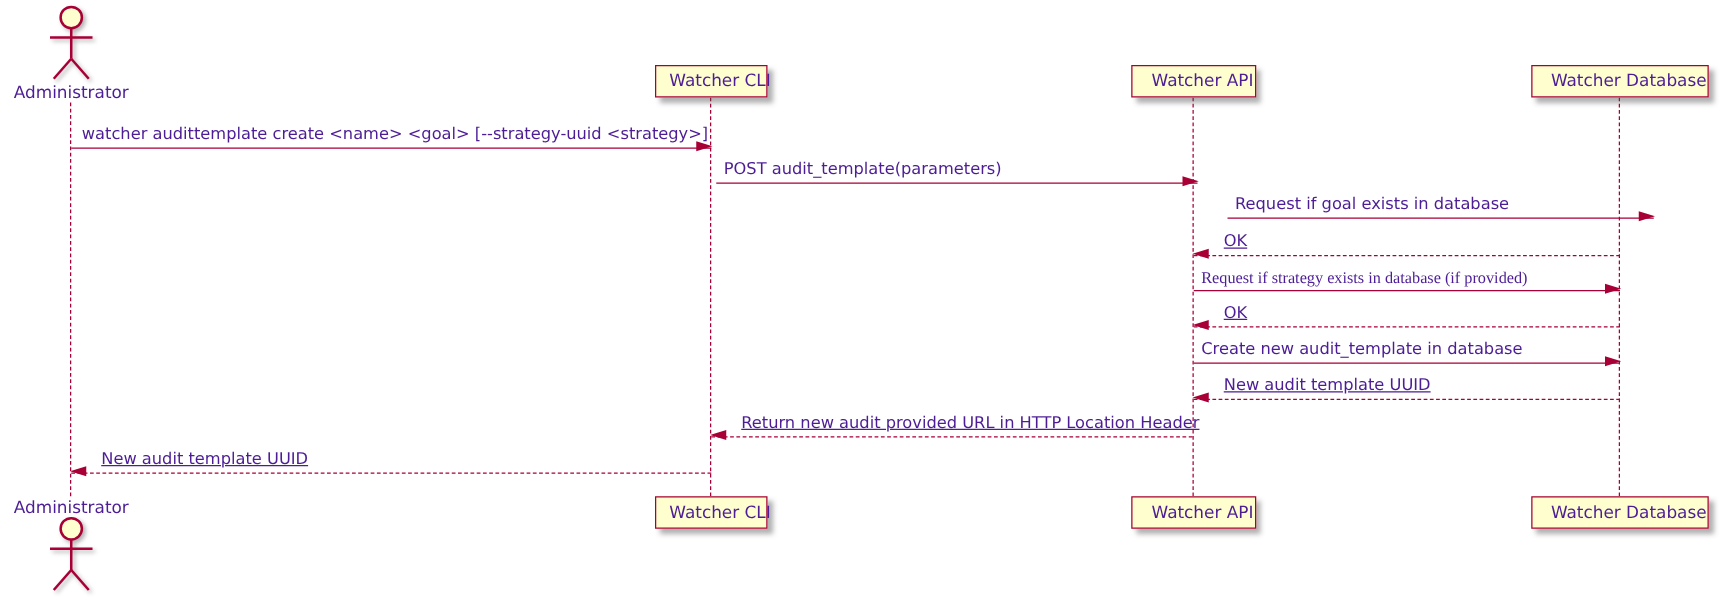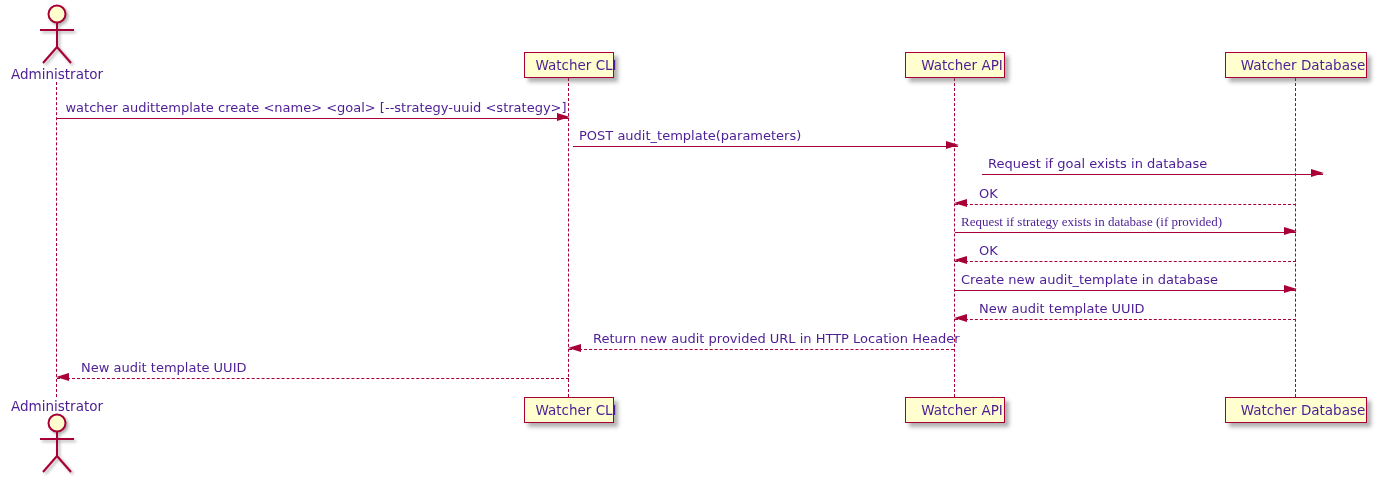--- a/index.html
+++ b/index.html
@@ -44,21 +44,21 @@
   }
   
   .msg{position:absolute;z-index:2;}
   .msg .lbl{
     font-size:13px;
     line-height:14px;
     margin-bottom:3px;
     padding-left:6px;
     white-space:nowrap;
   }
-  .msg.rtl .lbl{padding-left:24px;}
+  .msg.rtl .lbl{padding-left:24px;text-decoration:underline;}
   .msg .line{position:relative;height:0;}
   .msg .line.solid{border-top:1.6px solid #A80036;}
   .msg .line.dashed{border-top:1.3px dashed #A80036;}
   .ah{position:absolute;width:0;height:0;border-style:solid;}
   .ah.right{
     right:-1px;top:-5.6px;
     border-width:4.5px 0 4.5px 13px;
     border-color:transparent transparent transparent #A80036;
   }
   .ah.left{

